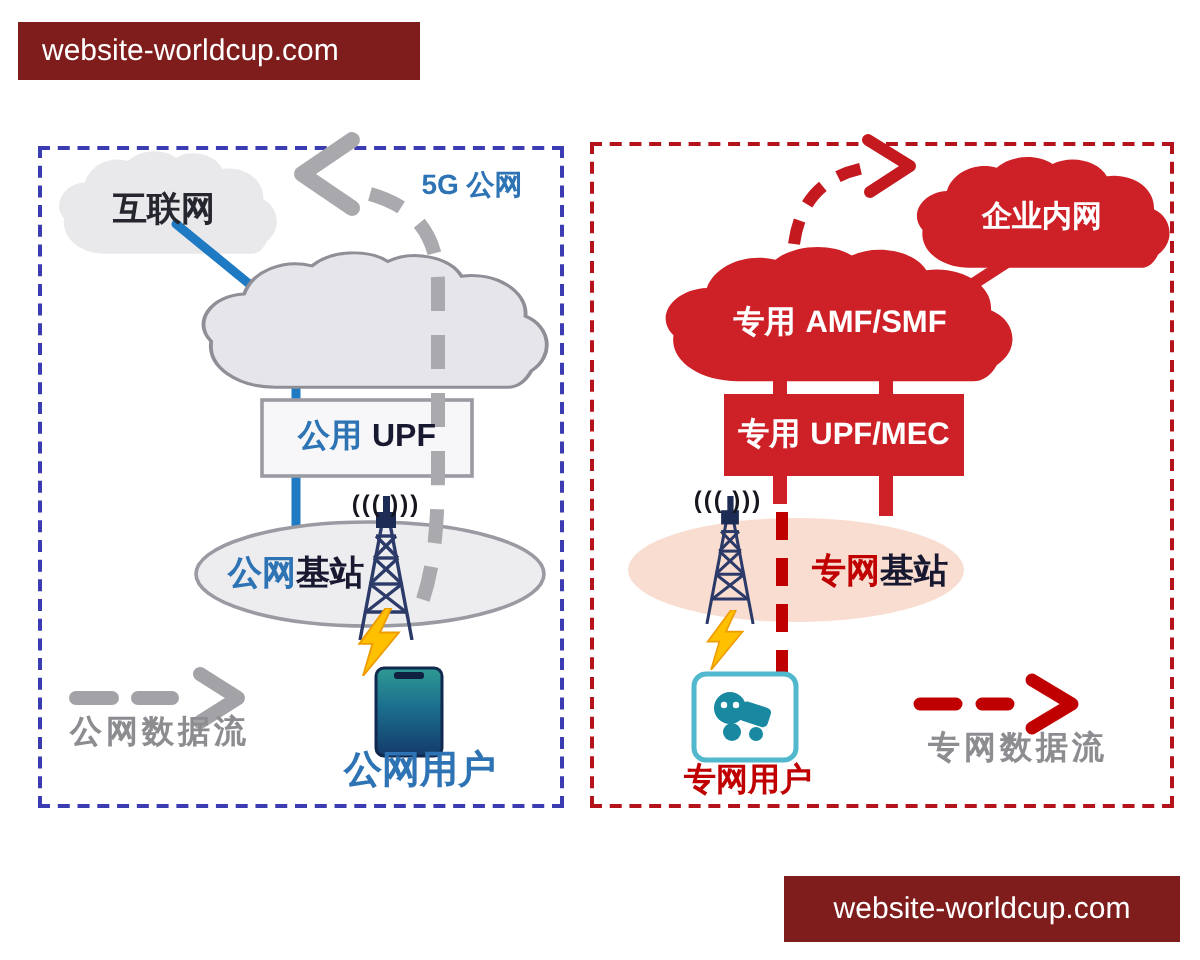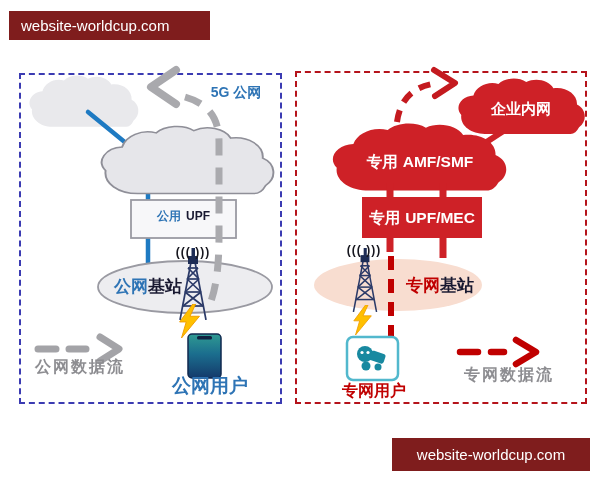--- a/index.html
+++ b/index.html
@@ -124,22 +124,23 @@
       <circle cx="378" cy="367" r="3.5" fill="#1889a0"></circle>
     </g>
 
     <g stroke="#c00000" stroke-width="6.5" stroke-linecap="round" fill="none">
       <path d="M460 352 h18 M491 352 h13"></path>
       <path d="M516 340 L536 352 L516 364" stroke-linejoin="round"></path>
     </g>
   </svg>
 
   <div class="lbl blue" style="left:200px;top:84px;width:72px;font-size:14px;">5G 公网</div>
+  <div class="lbl" style="left:48px;top:95px;width:68px;font-size:17px;color:#26262e;">互联网</div>
 
-  <div class="lbl" style="left:131px;top:210px;width:105px;font-size:12px;">
+  <div class="lbl" style="left:131px;top:210px;width:105px;font-size:16px;">
     <span class="blue">公用</span><span class="dark gap">UPF</span>
   </div>
   <div class="lbl" style="left:104px;top:277px;width:88px;font-size:17px;">
     <span class="blue">公网</span><span class="dark">基站</span>
   </div>
   <div class="lbl sig" style="left:162px;top:246px;width:62px;">((( )))</div>
   <div class="lbl blue" style="left:164px;top:375px;width:92px;font-size:19px;">公网用户</div>
   <div class="lbl gray" style="left:32px;top:358px;width:96px;font-size:16px;letter-spacing:2px;font-weight:bold;">公网数据流</div>
 
   <div class="lbl white" style="left:468px;top:100px;width:106px;font-size:15px;">企业内网</div>

